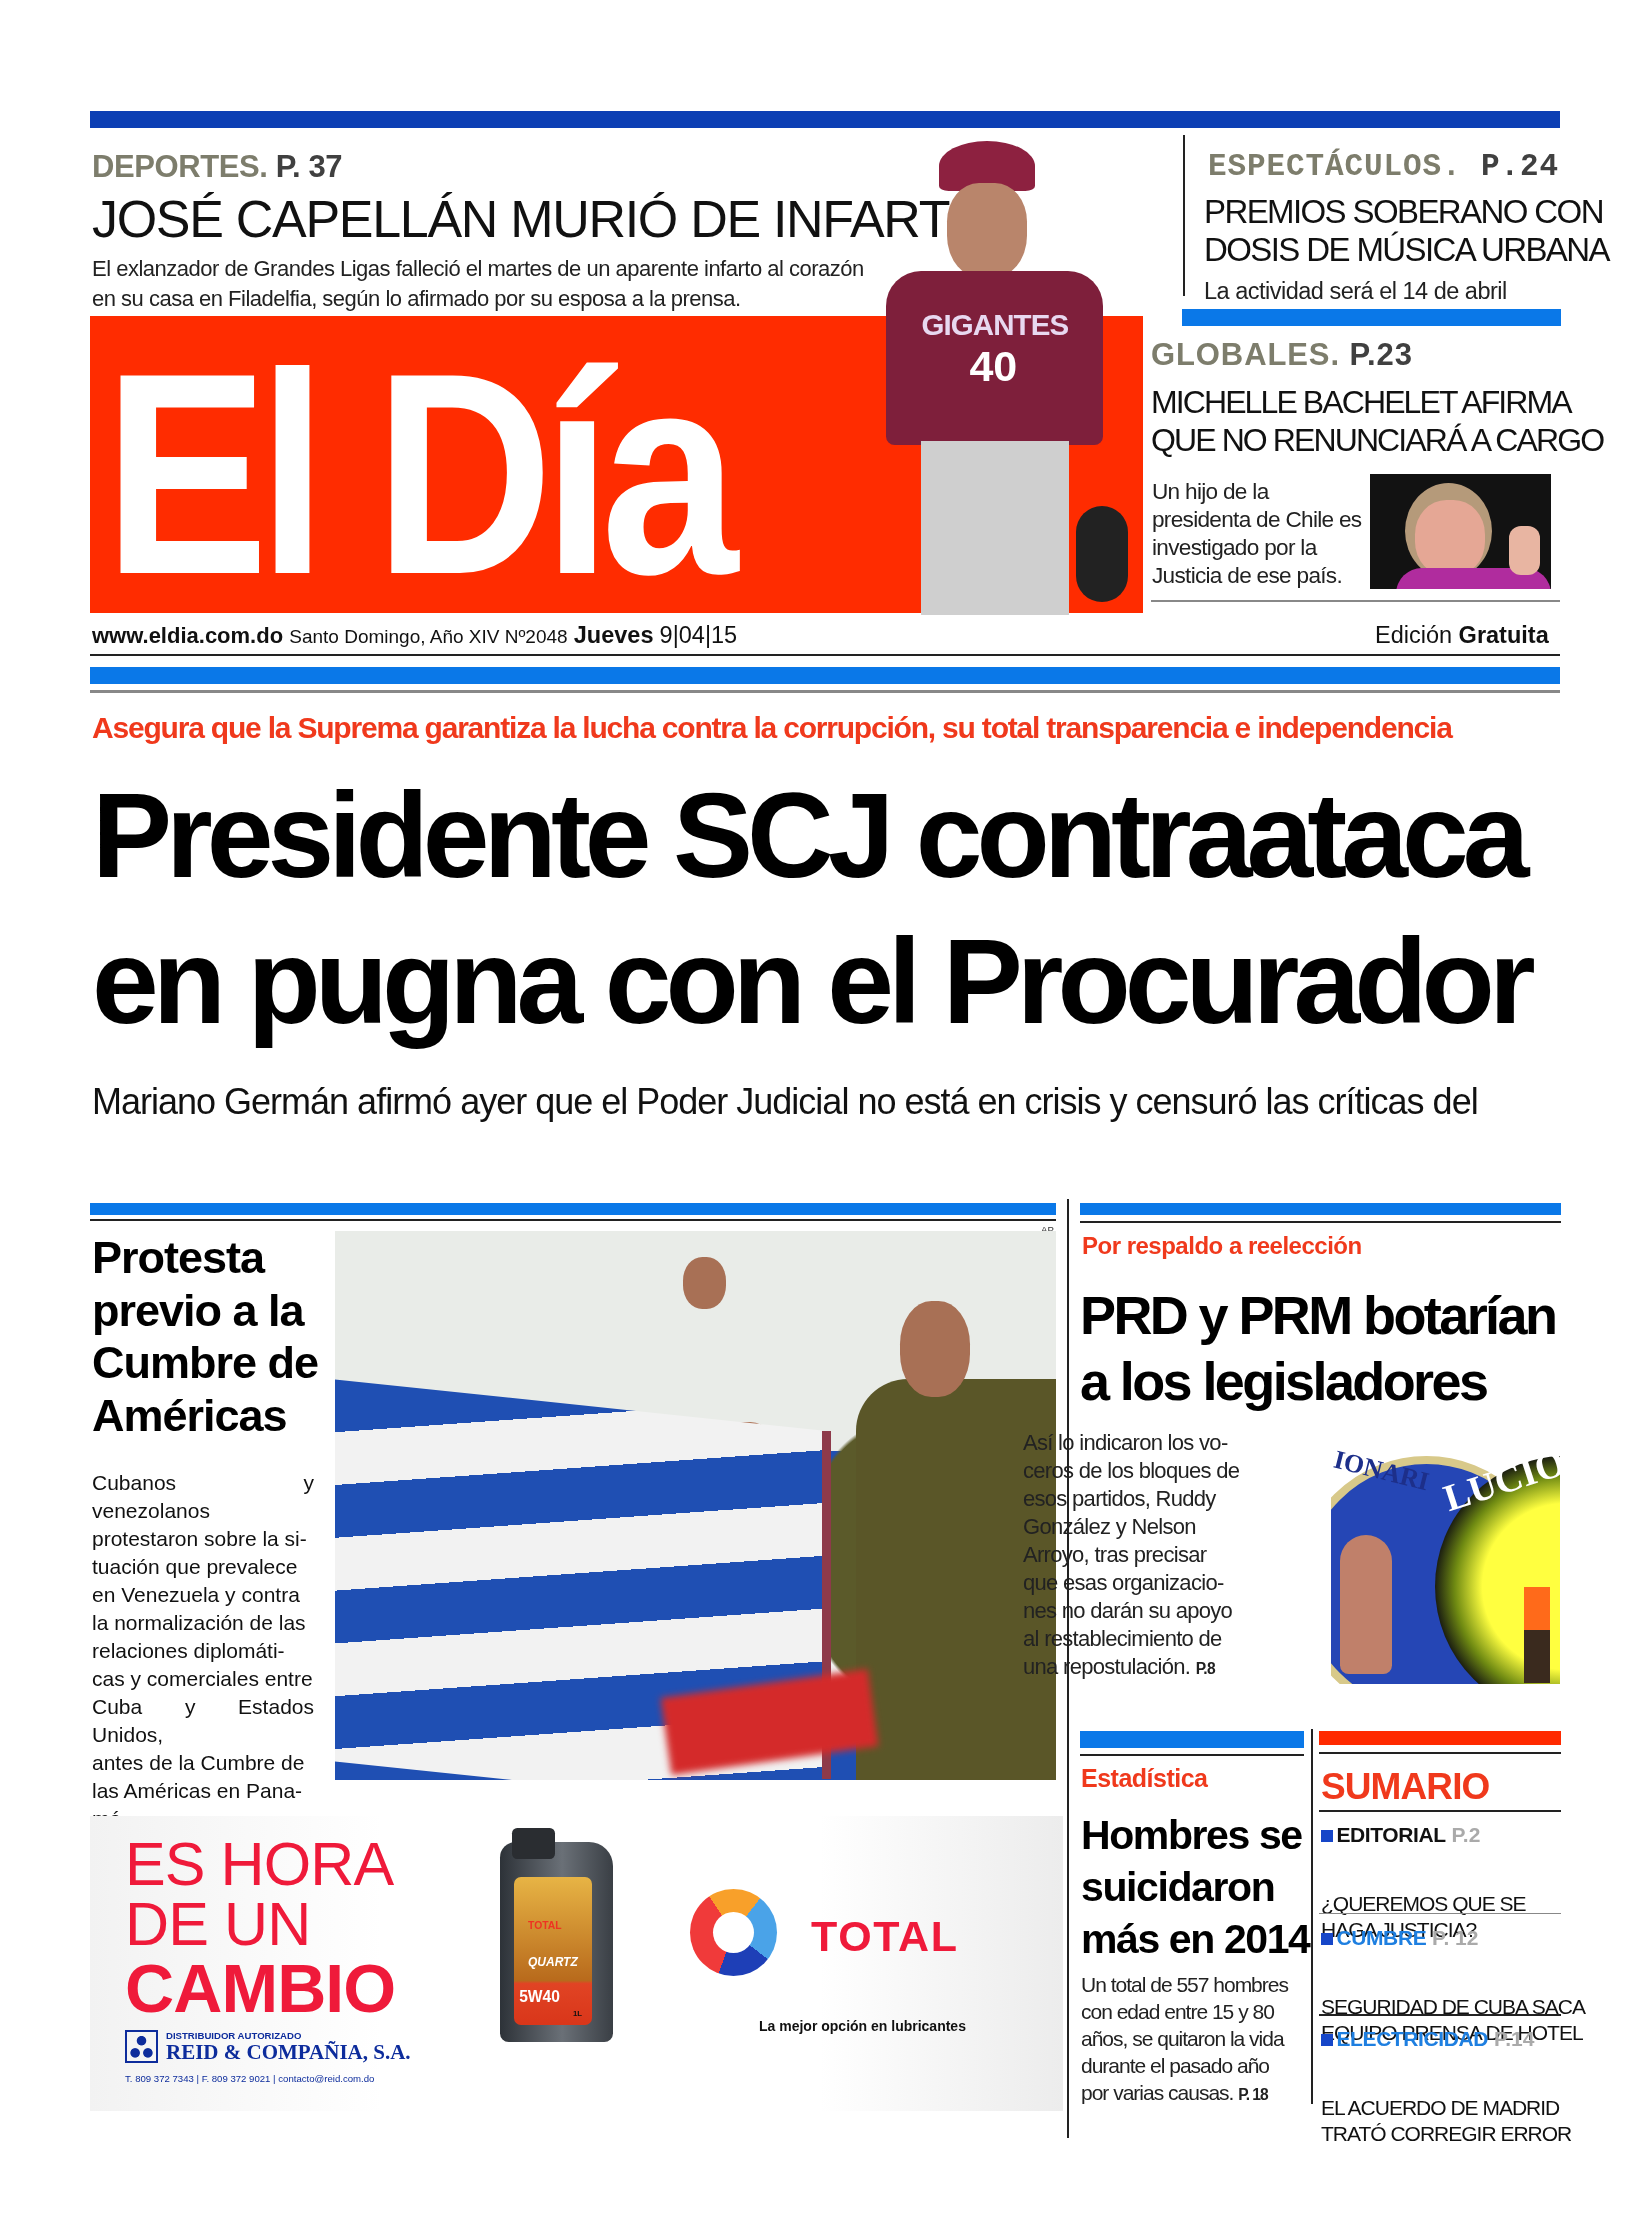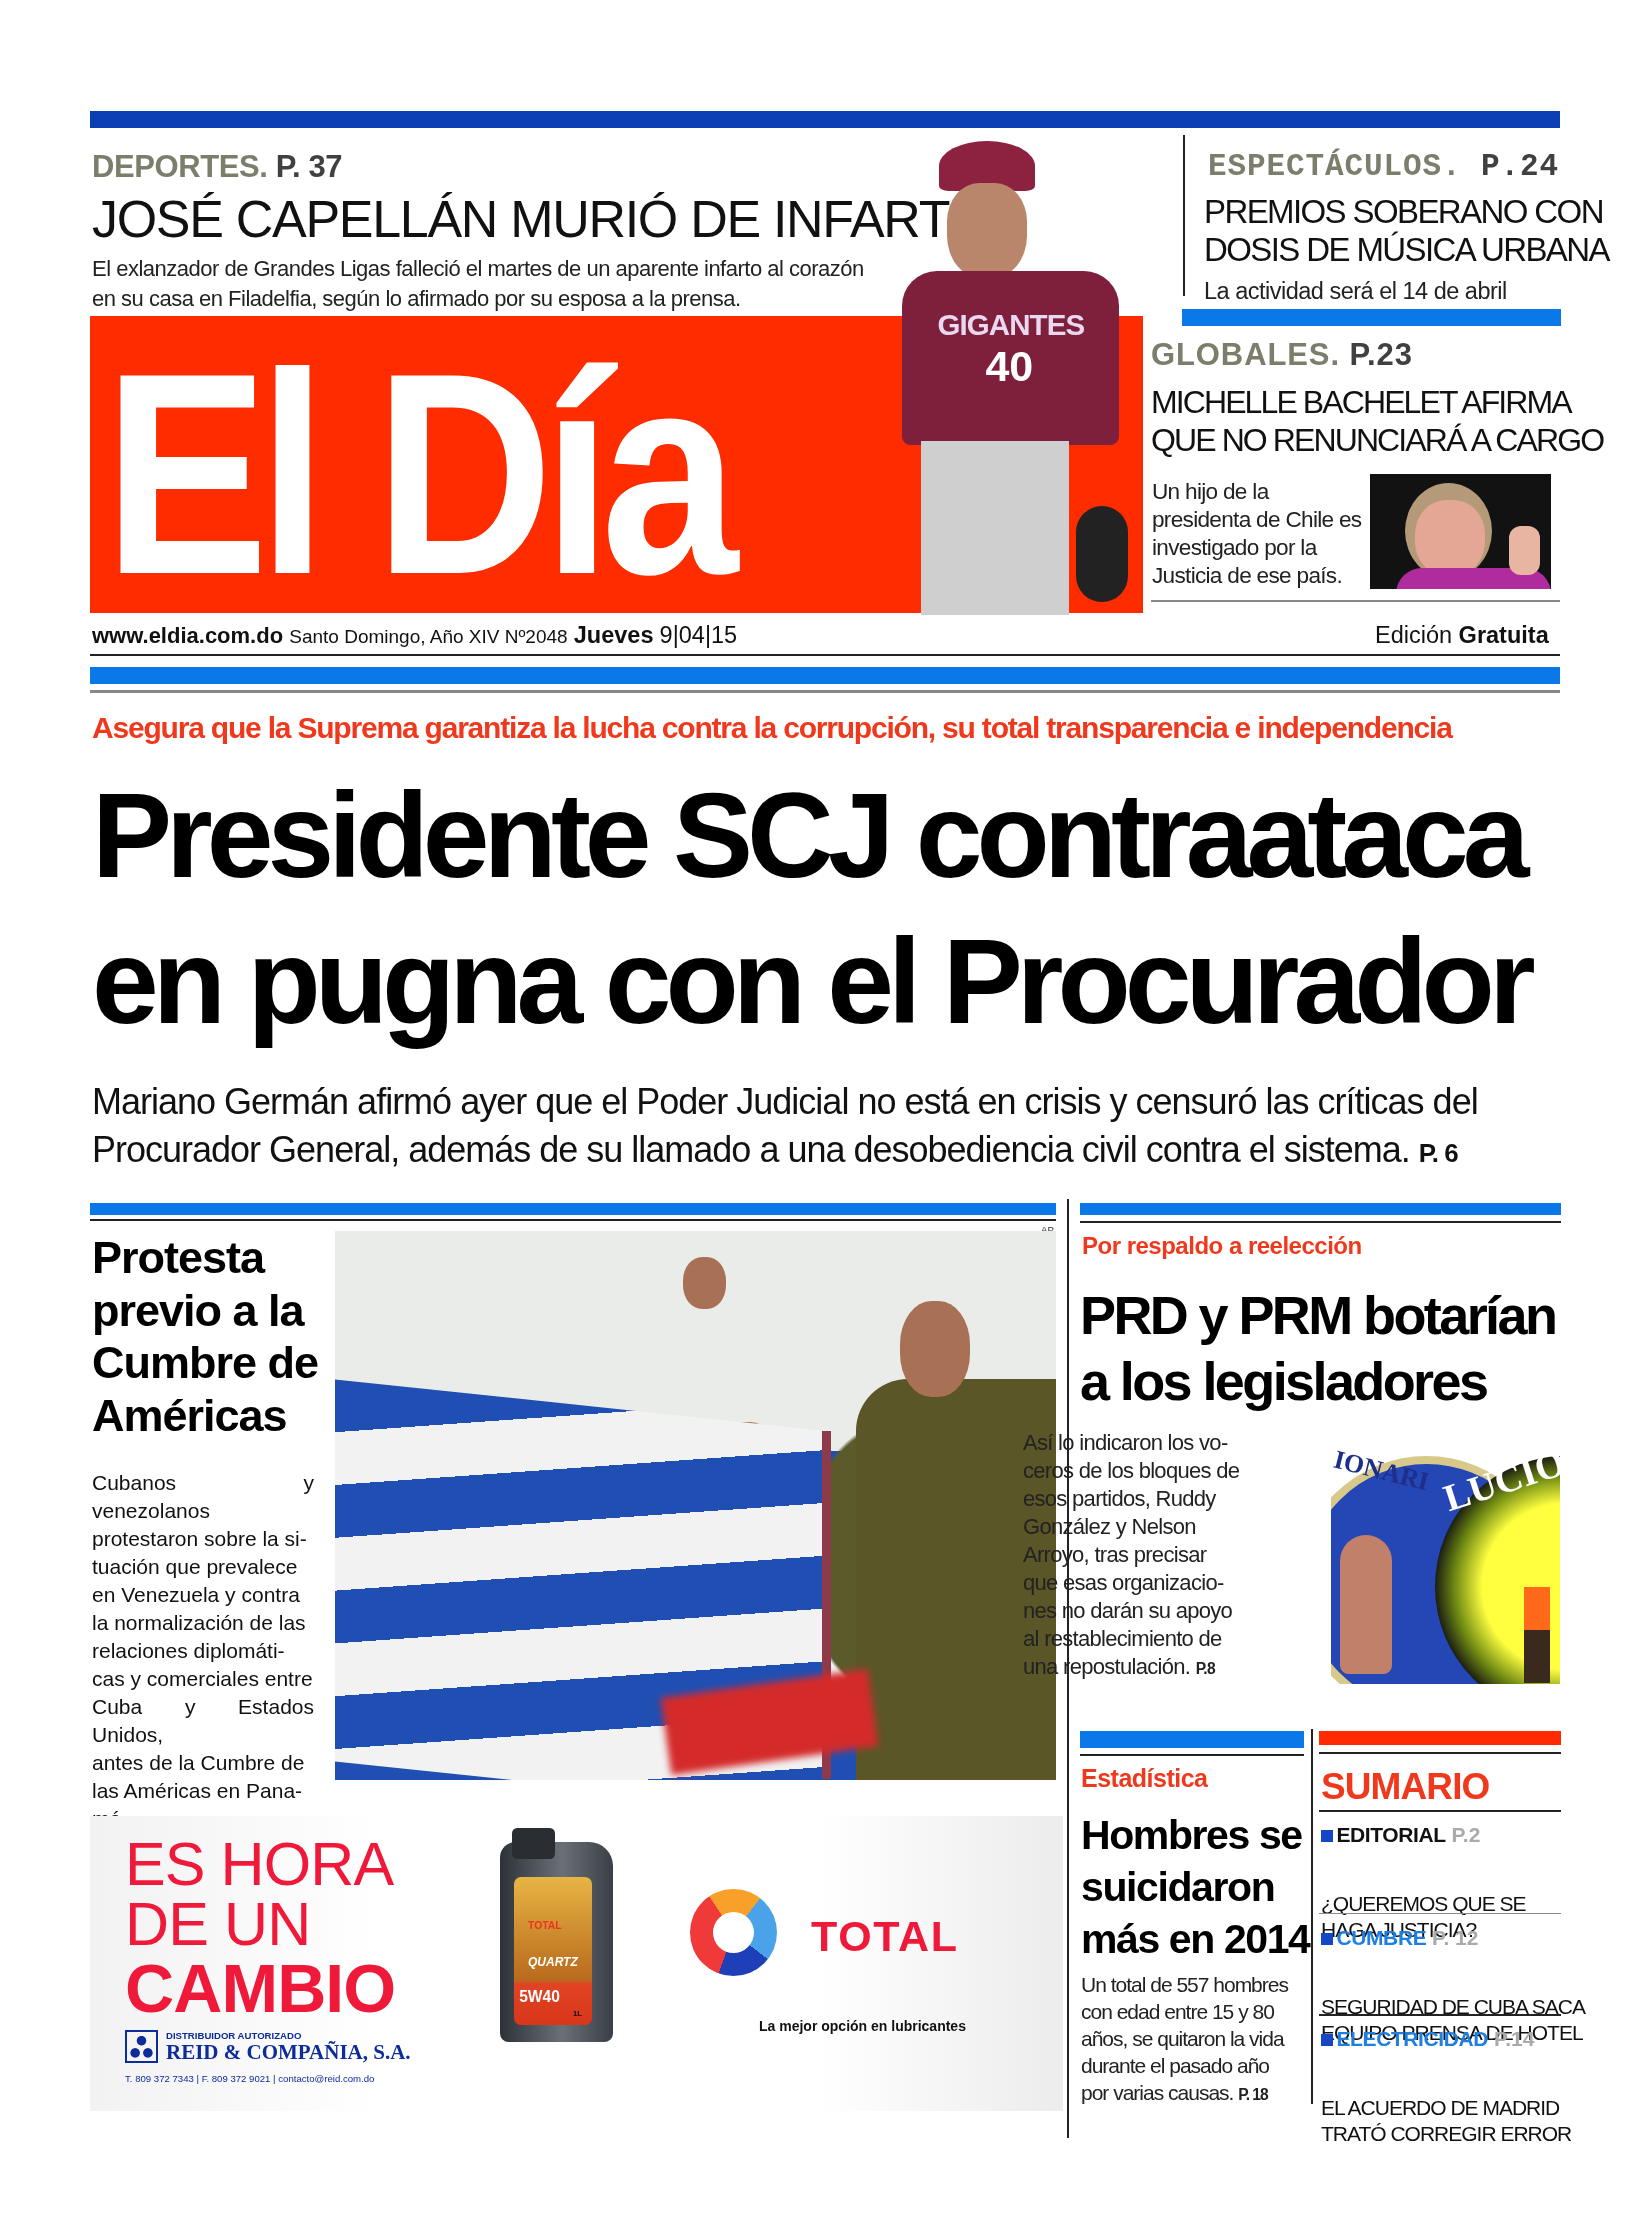--- a/index.html
+++ b/index.html
@@ -81,21 +81,21 @@
 <div class="abs teaser-title" style="left:92px; top:189px; font-size:52px; white-space:nowrap;">JOSÉ CAPELLÁN MURIÓ DE INFARTO</div>
 <div class="abs teaser-body" style="left:92px; top:256px; font-size:22px; white-space:nowrap;">El exlanzador de Grandes Ligas falleció el martes de un aparente infarto al corazón</div>
 <div class="abs teaser-body" style="left:92px; top:286px; font-size:22px; white-space:nowrap;">en su casa en Filadelfia, según lo afirmado por su esposa a la prensa.</div>
 
 <div class="abs masthead" style="left:90px; top:316px; width:1053px; height:297px;"></div>
 <div class="abs logo-text" style="left:104px; top:330px; font-size:287px;">El Día</div>
 
 <div class="abs" style="left:869px; top:141px; width:261px; height:473px;">
   <div class="abs" style="left:70px; top:0; width:96px; height:50px; background:#8d2140; border-radius:50% 50% 10% 10%;"></div>
   <div class="abs" style="left:78px; top:42px; width:80px; height:96px; background:#b9856b; border-radius:40% 40% 45% 45%;"></div>
-  <div class="abs" style="left:17.4px; top:130px; width:217px; height:174px; background:#7e1f3b; border-radius:35px 35px 8.7px 8.7px;margin-left:16px;">
+  <div class="abs" style="left:17.4px; top:130px; width:217px; height:174px; background:#7e1f3b; border-radius:35px 35px 8.7px 8.7px;">
     <div class="abs" style="left:35px; top:37px; color:#e8d8f0; font-weight:900; font-size:29.5px; letter-spacing:-0.9px;">GIGANTES</div>
     <div class="abs" style="left:83px; top:71px; color:#fff; font-weight:900; font-size:43px;">40</div>
   </div>
   <div class="abs" style="left:52px; top:300px; width:148px; height:174px; background:#cfcfcf;"></div>
   <div class="abs" style="left:207px; top:365px; width:52px; height:96px; background:#222; border-radius:26px;"></div>
 </div>
 
 <div class="abs rule" style="left:1183px; top:135px; width:1.7px; height:161px;"></div>
 
 <div class="abs kicker" style="left:1208px; top:149px; font-size:31px; letter-spacing:0.9px;font-family:Liberation Mono, monospace;">
@@ -139,21 +139,20 @@
 </div>
 <div class="abs rule" style="left:90px; top:654px; width:1470px; height:1.7px;"></div>
 <div class="abs bar-blue" style="left:90px; top:667px; width:1470px; height:17.4px;"></div>
 <div class="abs rule-grey" style="left:90px; top:690px; width:1470px; height:2.6px;"></div>
 
 <div class="abs overline-red" style="left:92px; top:711px; font-size:30px; white-space:nowrap; letter-spacing:-1.2px;">Asegura que la Suprema garantiza la lucha contra la corrupción, su total transparencia e independencia</div>
 <div class="abs headline-main" style="left:92px; top:772px; font-size:120px; white-space:nowrap; letter-spacing:-6px;">Presidente SCJ contraataca</div>
 <div class="abs headline-main" style="left:92px; top:918px; font-size:120px; white-space:nowrap; letter-spacing:-6px;">en pugna con el Procurador</div>
 <div class="abs deck" style="left:92px; top:1078px; font-size:36px; white-space:nowrap;">
   <div>Mariano Germán afirmó ayer que el Poder Judicial no está en crisis y censuró las críticas del</div>
-  <div><span>Procurador General, además de su llamado a una desobediencia civil contra el sistema.</span> <span class="pref">P. 6</span></div>
 </div>
 
 <div class="abs bar-blue" style="left:90px; top:1203px; width:966px; height:12px;"></div>
 <div class="abs rule" style="left:90px; top:1219px; width:966px; height:1.7px;"></div>
 
 <div class="abs col-head" style="left:92px; top:1232px; font-size:45px;">
   <div>Protesta</div>
   <div>previo a la</div>
   <div>Cumbre de</div>
   <div>Américas</div>

